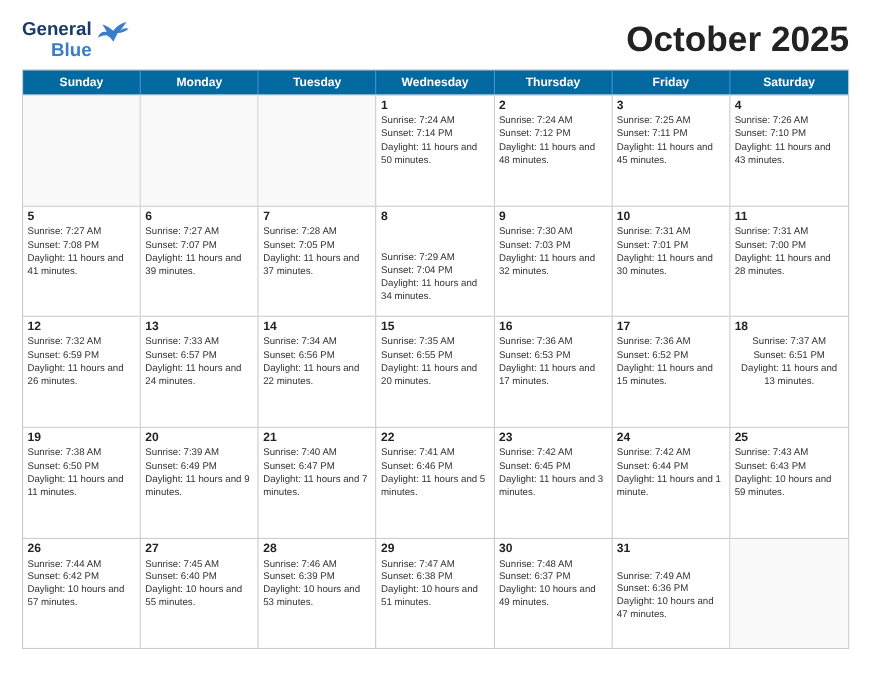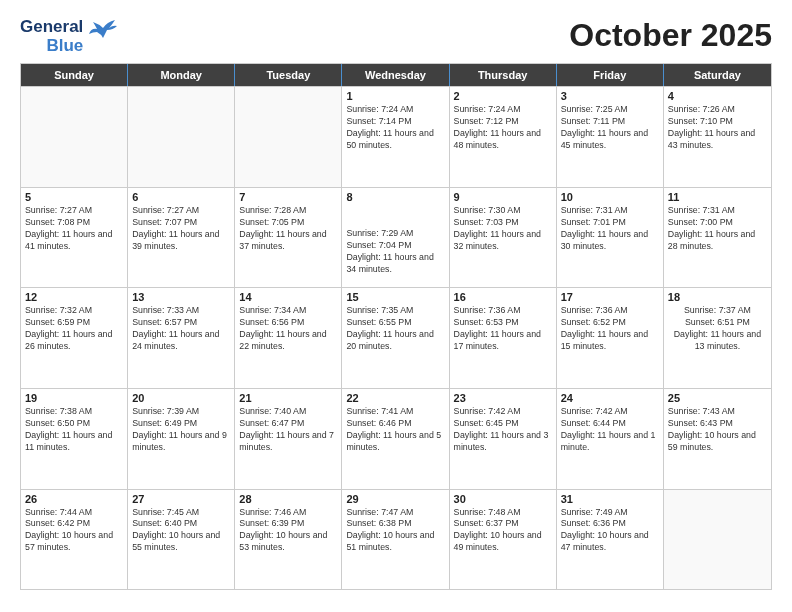--- a/index.html
+++ b/index.html
@@ -43,21 +43,21 @@
     }
     .calendar {
       flex: 1;
       display: flex;
       flex-direction: column;
       border: 1px solid #ccc;
     }
     .cal-header {
       display: grid;
       grid-template-columns: repeat(7, 1fr);
-      background: #404040;
+      background: #0369a1;
     }
     .cal-header-cell {
       color: #fff;
       font-size: 11px;
       font-weight: bold;
       text-align: center;
       padding: 5px 2px;
       border-right: 1px solid #4a8fd0;
     }
     .cal-header-cell:last-child { border-right: none; }
@@ -315,21 +315,21 @@
 Daylight: 10 hours and 51 minutes.</div>
           </div>
           <div class="cal-cell">
             <div class="cell-day">30</div>
             <div class="cell-info" style="white-space: pre-line;">Sunrise: 7:48 AM
 Sunset: 6:37 PM
 Daylight: 10 hours and 49 minutes.</div>
           </div>
           <div class="cal-cell">
             <div class="cell-day">31</div>
-            <div class="cell-info" style="white-space: pre-line;">Sunrise: 7:49 AM
+            <div class="cell-info" style="white-space: pre-line; margin-top: 11px;">Sunrise: 7:49 AM
 Sunset: 6:36 PM
 Daylight: 10 hours and 47 minutes.</div>
           </div>
           <div class="cal-cell empty"></div>
         </div>
       </div>
   </div>
 </div>
 
 </body></html>

